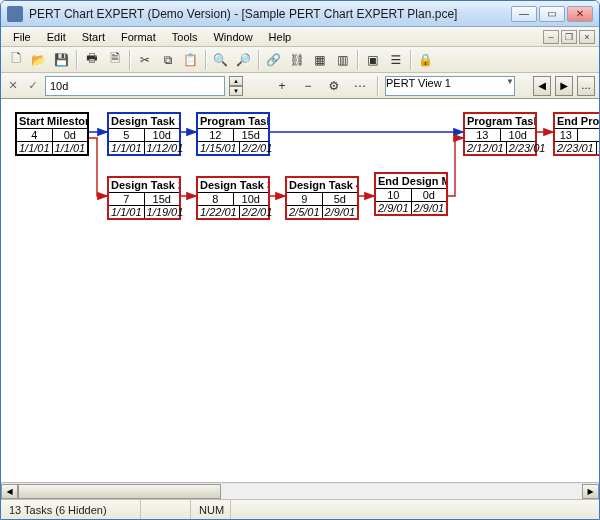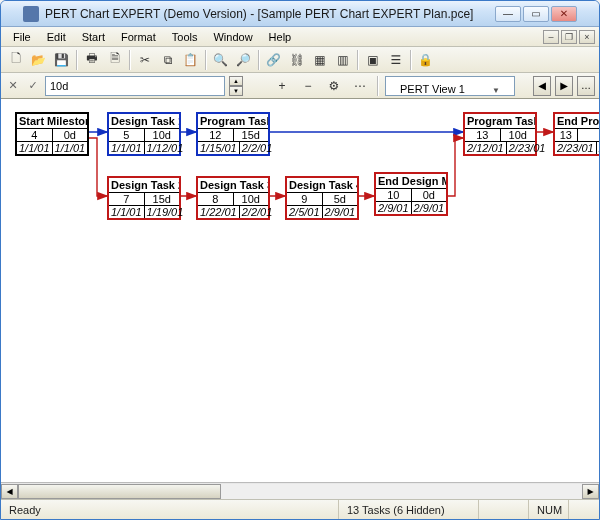--- a/index.html
+++ b/index.html
@@ -1,37 +1,37 @@
 <!DOCTYPE html>
 <html><head>
 <meta charset="utf-8">
 <style>
   * { box-sizing: border-box; margin: 0; padding: 0; font-family: Tahoma, sans-serif; font-size: 11px; }
   body { background: #fff; }
   .window { width: 600px; height: 520px; border: 1px solid #3b79c7; border-radius: 6px 6px 0 0; overflow: hidden; display: flex; flex-direction: column; background: #f0f0f0; box-shadow: 0 3px 10px rgba(0,0,0,0.3); margin: 0 auto; }
-  .titlebar { height: 26px; background: linear-gradient(#eaf3fd,#cfe3f8 40%,#b9d4f0); display: flex; align-items: center; padding: 0 22px; border-bottom: 1px solid #8aa8cc; }
+  .titlebar { height: 26px; background: linear-gradient(#eaf3fd,#cfe3f8 40%,#b9d4f0); display: flex; align-items: center; padding: 0 6px; border-bottom: 1px solid #8aa8cc; }
   .titlebar .app-icon { width: 16px; height: 16px; background: #5577aa; margin-right: 6px; border-radius: 2px; }
   .titlebar .title { flex: 1; color: #1a1a1a; font-size: 12px; }
   .winbtns { display: flex; gap: 2px; }
   .winbtn { width: 26px; height: 16px; background: linear-gradient(#f7fbff,#d6e6f7); border: 1px solid #8aa8cc; border-radius: 2px; display: flex; align-items: center; justify-content: center; font-size: 10px; color: #333; }
   .winbtn.close { background: linear-gradient(#f7c4c0,#e98a82); color: #7a1a13; }
   .menubar { height: 20px; background: linear-gradient(#f7f7f2,#ece9d8); display: flex; align-items: center; padding: 0 4px; border-bottom: 1px solid #c0c0b4; }
   .menubar .mi { padding: 2px 8px; color: #000; text-align: center; }
   .menubar .spacer { flex: 1; }
   .mdi-btns { display: flex; gap: 2px; }
   .mdi-btns .mb { width: 16px; height: 14px; border: 1px solid #999; background: linear-gradient(#f7f7f2,#e0ddcb); display: flex; align-items: center; justify-content: center; font-size: 9px; color: #444; }
   .toolbar { height: 26px; background: linear-gradient(#f7f7f2,#ece9d8); display: flex; align-items: center; padding: 0 4px; border-bottom: 1px solid #c0c0b4; gap: 1px; }
   .tbtn { width: 22px; height: 22px; border: 1px solid transparent; display: flex; align-items: center; justify-content: center; font-size: 12px; color: #333; }
   .tsep { width: 2px; height: 20px; border-left: 1px solid #bbb; border-right: 1px solid #fff; margin: 0 2px; }
   .toolbar2 { height: 26px; background: linear-gradient(#f7f7f2,#ece9d8); display: flex; align-items: center; padding: 0 4px; border-bottom: 1px solid #9a9a8a; gap: 4px; }
   .toolbar2 .xbtn { width: 16px; height: 16px; display: flex; align-items: center; justify-content: center; color: #666; }
   .entry { flex: 0 0 180px; height: 20px; background: #fff; border: 1px solid #7f9db9; padding: 2px 4px; display: flex; align-items: center; }
   .spin { width: 14px; height: 20px; display: flex; flex-direction: column; }
   .spin div { flex: 1; border: 1px solid #888; background: linear-gradient(#f7f7f2,#e0ddcb); font-size: 6px; display: flex; align-items: center; justify-content: center; }
-  .viewcombo { width: 130px; height: 20px; background: #fff; border: 1px solid #7f9db9; display: flex; align-items: flex-end; padding: 0 14px; gap: 12px; }
+  .viewcombo { width: 130px; height: 20px; background: #fff; border: 1px solid #7f9db9; display: flex; align-items: flex-start; padding: 0 0; gap: 12px; }
   .viewcombo .dd { margin-left: auto; font-size: 8px; color: #555; }
   .navbtn { width: 18px; height: 20px; border: 1px solid #888; background: linear-gradient(#f7f7f2,#e0ddcb); display: flex; align-items: center; justify-content: center; font-size: 10px; }
   .canvas { flex: 1; background: #fff; position: relative; overflow: hidden; border-top: 1px solid #fff; }
   .chart { position: absolute; left: 0; top: 0; width: 700px; height: 300px; }
   .node { position: absolute; border: 2px solid; background: #fff; font-size: 10px; }
   .node.black { border-color: #000; }
   .node.blue  { border-color: #1030c0; }
   .node.red   { border-color: #c01818; }
   .node .hdr { text-align: center; font-weight: bold; padding: 1px 2px; border-bottom: 1px solid #000; white-space: nowrap; overflow: hidden; }
   .node .row { display: flex; border-bottom: 1px solid #000; }
@@ -255,20 +255,19 @@
 
   <div class="hscroll">
     <div class="sbtn">◀</div>
     <div class="track">
         <div class="thumb"></div>
       </div>
     <div class="sbtn">▶</div>
   </div>
 
   <div class="statusbar">
-    <div class="cell grow">Ready</div>
     <div class="cell" style="width:140px">13 Tasks (6 Hidden)</div>
     <div class="cell" style="width:50px"></div>
     <div class="cell" style="width:40px">NUM</div>
     <div class="cell" style="width:30px;border-right:none"></div>
   </div>
 
 </div>
 
 </body></html>

